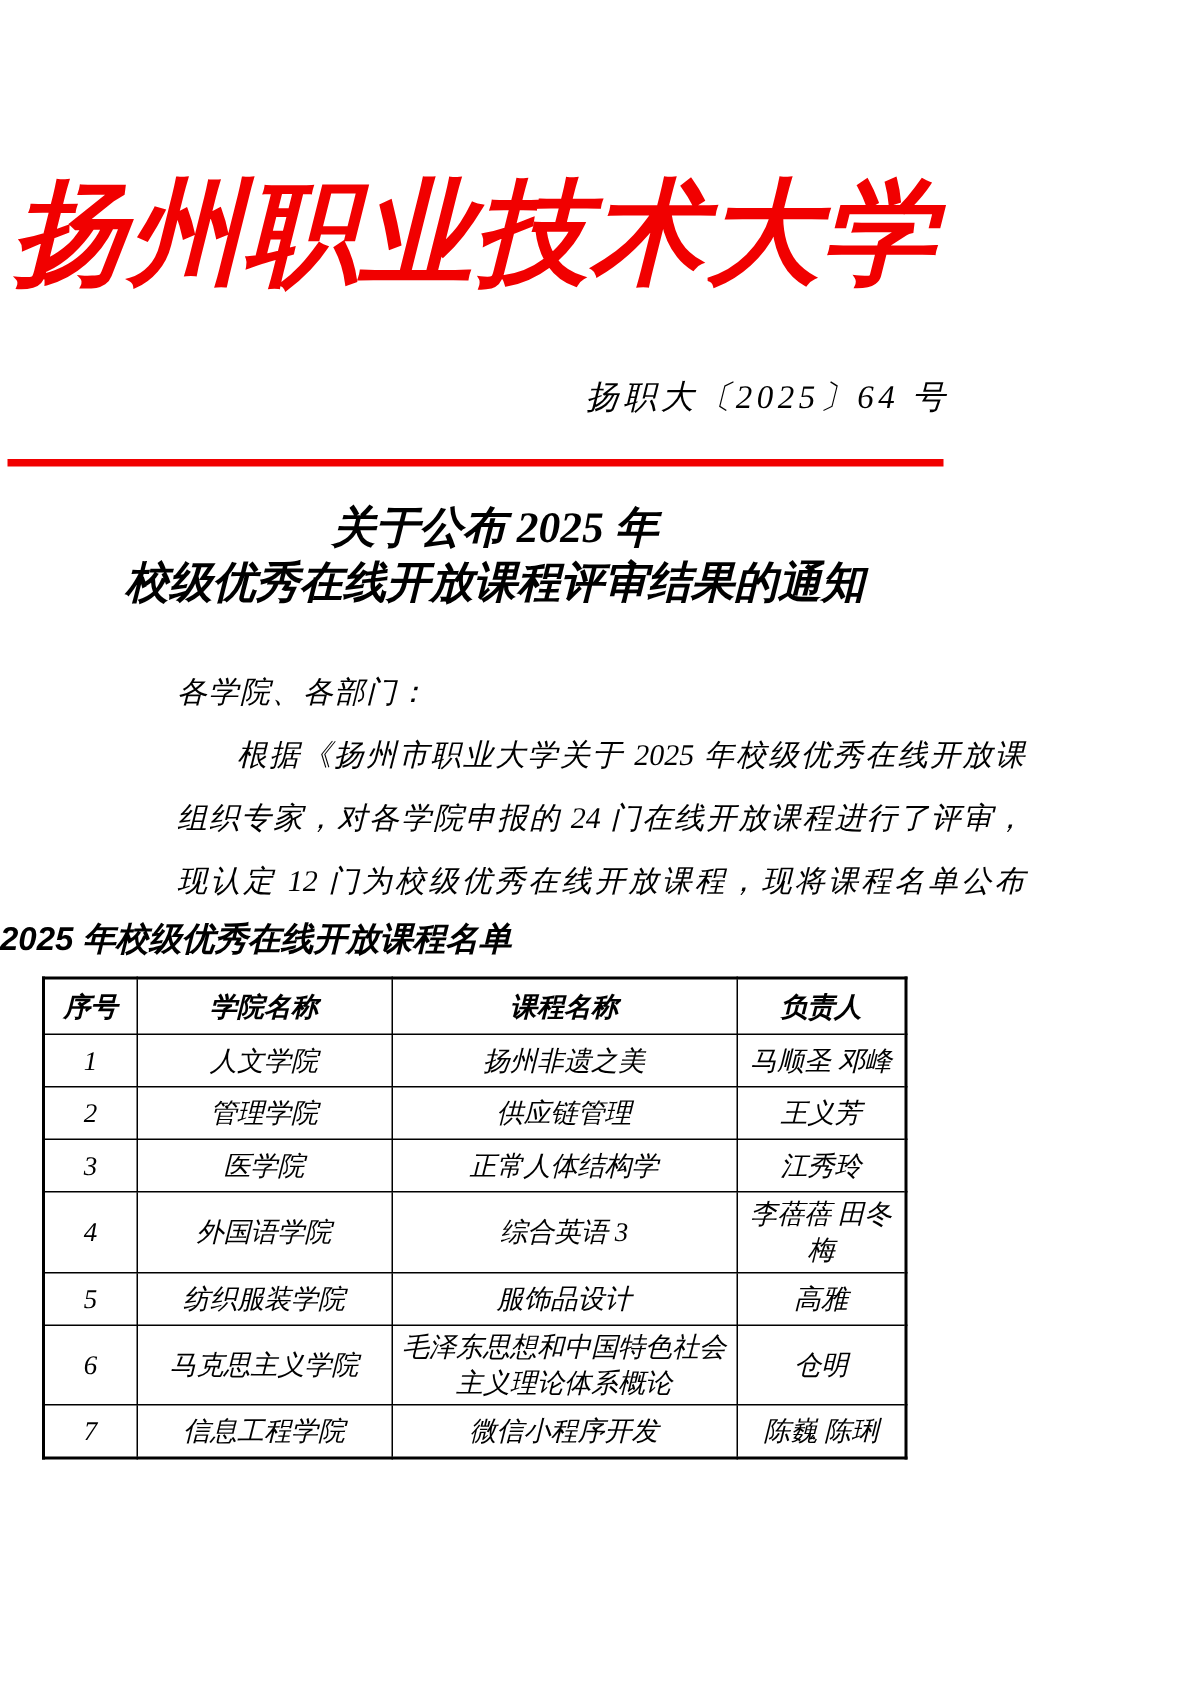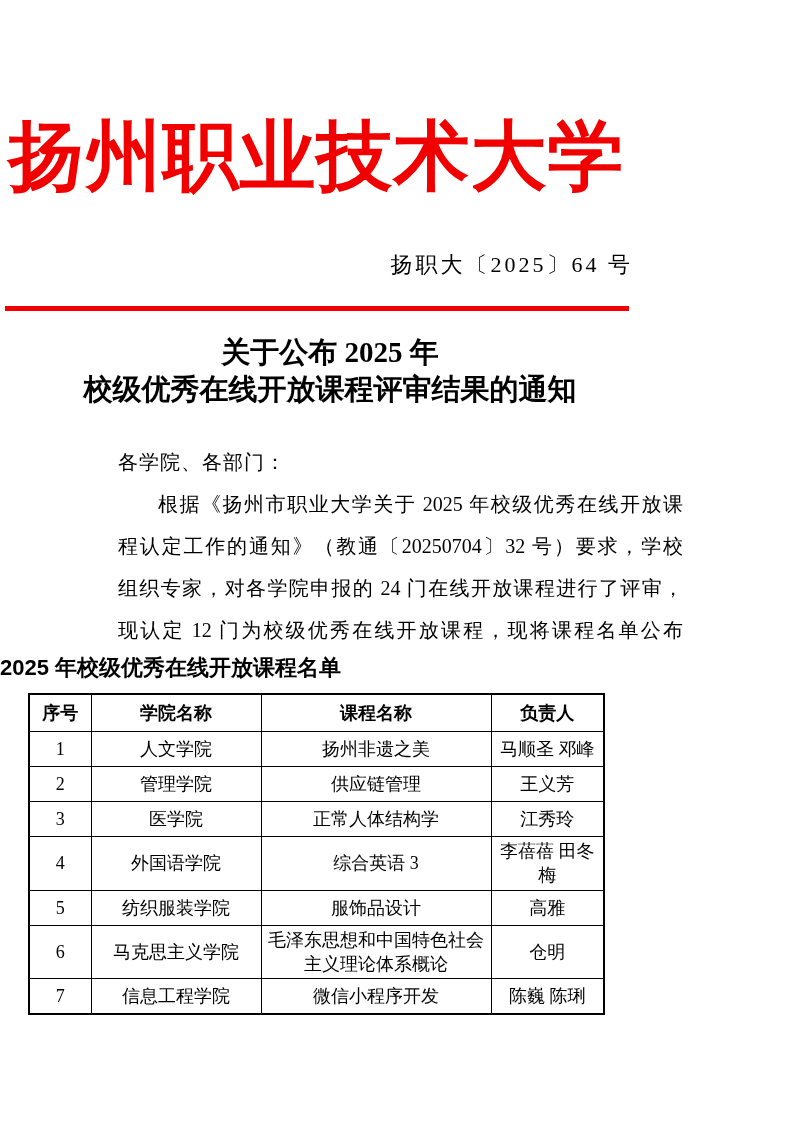--- a/index.html
+++ b/index.html
@@ -3,21 +3,21 @@
 <meta charset="utf-8">
 <style>
   html, body { margin: 0; padding: 0; }
   body {
     width: 799px; height: 1130px;
     background: #ffffff;
     font-family: "Liberation Serif", "DejaVu Serif", serif;
     color: #000000;
     overflow: hidden;
   }
-  .page { width: 633px; height: 1130px; position: relative; }
+  .page { width: 633px; height: 1130px; position: relative; font-style: italic; }
 
   .univ-title {
     padding-top: 112px;
     text-align: center;
     font-size: 76px;
     font-weight: bold;
     line-height: 1.16;
     color: #f10000;
     letter-spacing: 1px;
     white-space: nowrap;
@@ -97,21 +97,20 @@
   <div class="red-line"></div>
 
   <div class="doc-title">
     <div>关于公布 2025 年</div>
     <div>校级优秀在线开放课程评审结果的通知</div>
   </div>
 
   <div class="body-block">
     <div class="salutation">各学院、各部门：</div>
     <div class="body-line just indent">根据《扬州市职业大学关于 2025 年校级优秀在线开放课</div>
-    <div class="body-line just">程认定工作的通知》（教通〔20250704〕32 号）要求，学校</div>
     <div class="body-line just">组织专家，对各学院申报的 24 门在线开放课程进行了评审，</div>
     <div class="body-line just">现认定 12 门为校级优秀在线开放课程，现将课程名单公布</div>
   </div>
 
   <div class="table-title">2025 年校级优秀在线开放课程名单</div>
 
   <table class="course-table">
     <colgroup>
         <col class="c1">
         <col class="c2">

